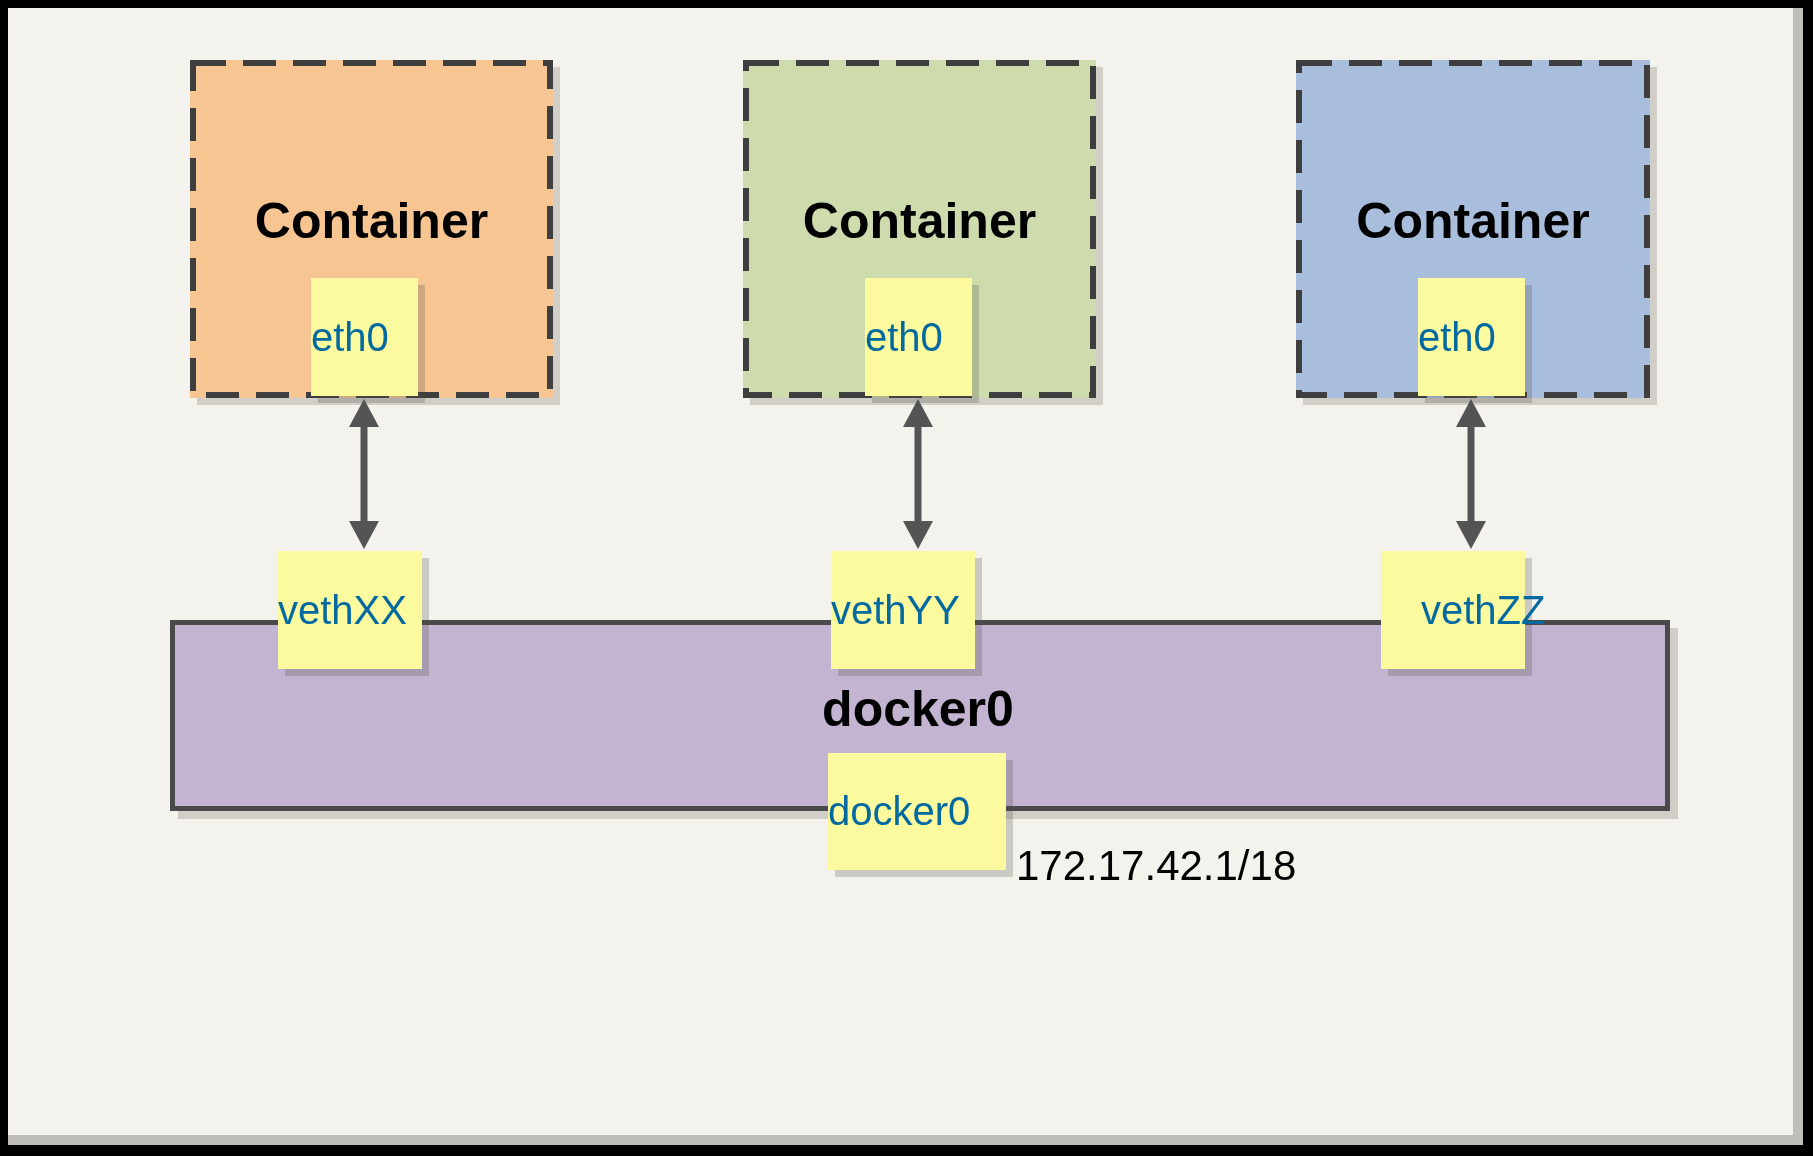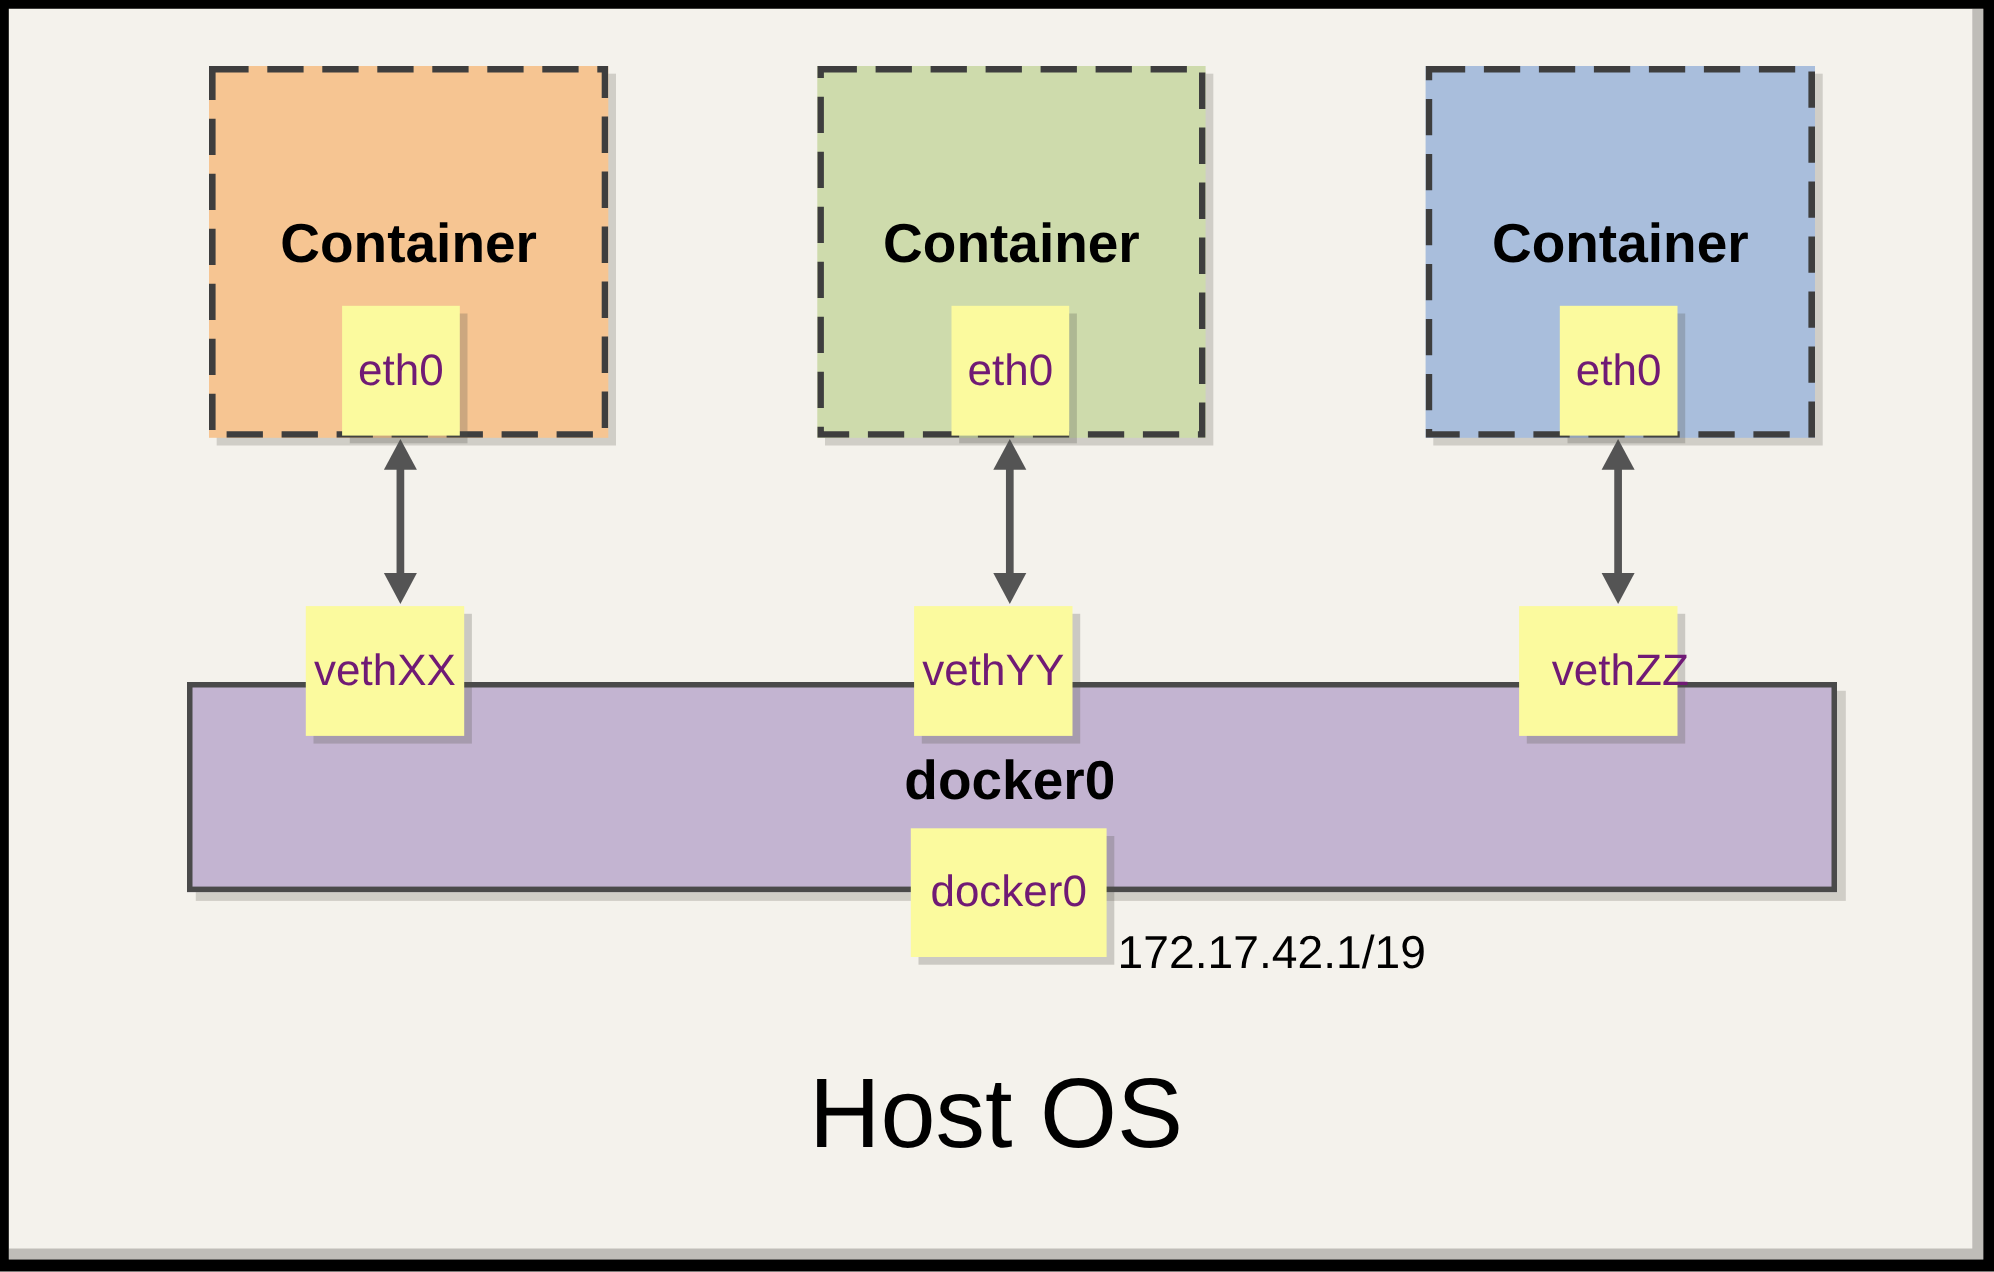--- a/index.html
+++ b/index.html
@@ -33,23 +33,22 @@
     font-weight: bold;
     color: #000;
     text-align: center;
   }
   .node {
     position: absolute;
     background: #FBFA9E;
     box-shadow: 7px 7px 0 rgba(80,78,70,0.25);
     display: flex;
     align-items: center;
-    justify-content: center;
     font-size: 40px;
-    color: #701a75;
+    color: #0369a1;
   }
   .eth-node { width: 107px; height: 118px; top: 270px; }
   .veth-node { width: 144px; height: 118px; top: 543px; }
   .arrow-svg { position: absolute; top: 388px; }
   .bridge-bar {
     position: absolute;
     left: 162px;
     top: 612px;
     width: 1500px;
     height: 191px;
@@ -150,17 +149,16 @@
     <span>vethYY</span>
   </div>
   <div class="node veth-node" style="left:1373px;padding-left:40px;">
     <span>vethZZ</span>
   </div>
 
   <div class="bridge-label">docker0</div>
   <div class="node bridge-node">
     <span>docker0</span>
   </div>
-  <div class="ip-label">172.17.42.1/19</div>
+  <div class="ip-label">172.17.42.1/18</div>
 
-  <div class="host-label">Host OS</div>
 
 </div>
 
 </body></html>

